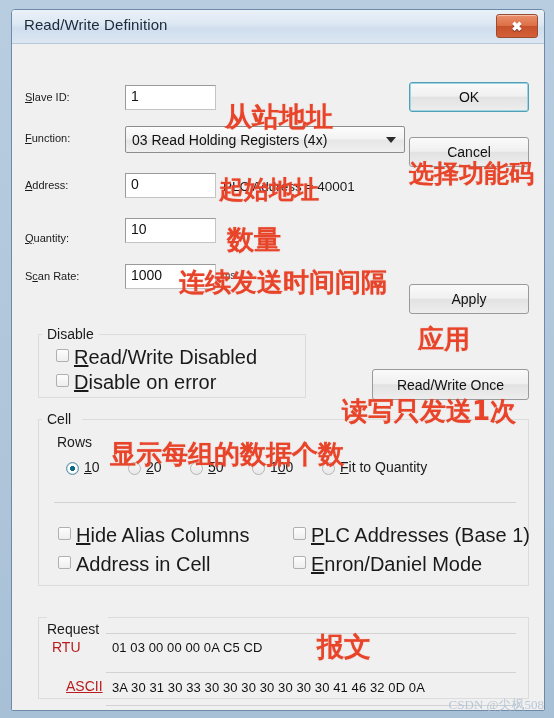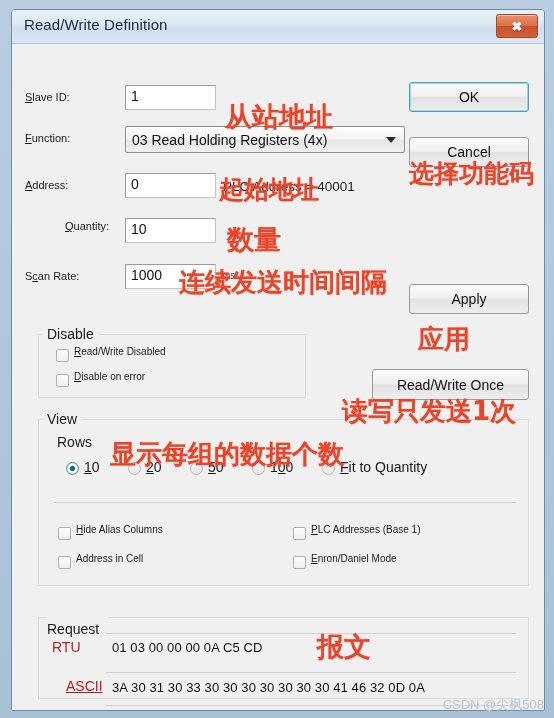--- a/index.html
+++ b/index.html
@@ -175,21 +175,21 @@
   .cb {
     position: absolute;
     width: 13px; height: 13px;
     border: 1px solid #b0b0b0;
     background: linear-gradient(180deg,#fdfdfd,#eeeeee);
     border-radius: 2px;
     box-sizing: border-box;
   }
   .cb-label {
     position: absolute;
-    font-size: 10px;
+    font-size: 20px;
     color: #1a1a1a;
     white-space: nowrap;
   }
   .radio {
     position: absolute;
     width: 13px; height: 13px;
     border: 1px solid #b6b6b6;
     background: linear-gradient(180deg,#f6f6f6,#e8e8e8);
     border-radius: 50%;
     box-sizing: border-box;
@@ -232,21 +232,21 @@
     font-weight: bold;
     white-space: nowrap;
     text-shadow: 0 0 1px rgba(232,68,42,.5);
   }
 
   .watermark {
     position: absolute;
     right: 10px; bottom: 4px;
     font-size: 13px;
     color: #b9c6d4;
-    font-family: Liberation Sans, sans-serif;
+    font-family: Liberation Serif, serif;
     white-space: nowrap;
   }
 </style>
 </head>
 <body>
 
 <div id="screen">
 
   <div class="window">
 
@@ -265,21 +265,21 @@
       <div class="row-label" style="left:13px; top:88px;"><span class="u">F</span>unction:</div>
       <div class="combo" style="left:113px; top:82px; width:280px; height:27px;">
         <span>03 Read Holding Registers (4x)</span>
         <span class="combo-arrow"></span>
       </div>
 
       <div class="row-label" style="left:13px; top:135px;"><span class="u">A</span>ddress:</div>
       <div class="textbox" style="left:113px; top:129px; width:91px; height:25px;">0</div>
       <div class="small-note" style="left:211px; top:135px;">PLC Address = 40001</div>
 
-      <div class="row-label" style="left:13px; top:176px;margin-left:40px;"><span class="u">Q</span>uantity:</div>
+      <div class="row-label" style="left:13px; top:188px;"><span class="u">Q</span>uantity:</div>
       <div class="textbox" style="left:113px; top:174px; width:91px; height:25px;">10</div>
 
       <div class="row-label" style="left:13px; top:226px;">S<span class="u">c</span>an Rate:</div>
       <div class="textbox" style="left:113px; top:220px; width:91px; height:25px;">1000</div>
       <div class="ms-note" style="left:210px; top:226px;">ms</div>
 
       <div class="btn default" style="left:397px; top:38px; width:120px; height:30px;">OK</div>
       <div class="btn" style="left:397px; top:93px; width:120px; height:30px;">Cancel</div>
       <div class="btn" style="left:397px; top:240px; width:120px; height:30px;">Apply</div>
       <div class="btn" style="left:360px; top:325px; width:157px; height:31px;">
@@ -293,21 +293,21 @@
 
       <div class="cb" style="left:44px; top:305px;"></div>
       <div class="cb-label" style="left:62px; top:302px;"><span class="u">R</span>ead/Write Disabled</div>
 
       <div class="cb" style="left:44px; top:330px;"></div>
       <div class="cb-label" style="left:62px; top:327px;"><span class="u">D</span>isable on error</div>
 
       <div class="group" style="left:26px; top:375px; width:491px; height:167px;"></div>
       <div class="group-topline" style="left:26px; top:375px; width:8px;"></div>
       <div class="group-topline" style="left:70px; top:375px; width:447px;"></div>
-      <div class="group-legend" style="left:30px; top:367px;">View</div>
+      <div class="group-legend" style="left:30px; top:367px;">Cell</div>
 
       <div class="row-label" style="left:45px; top:390px; font-size:14px;">Rows</div>
 
       <div class="radio checked" style="left:54px; top:418px;"></div>
       <div class="radio-label" style="left:72px; top:415px;"><span class="u">1</span>0</div>
 
       <div class="radio" style="left:116px; top:418px;"></div>
       <div class="radio-label" style="left:134px; top:415px;"><span class="u">2</span>0</div>
 
       <div class="radio" style="left:178px; top:418px;"></div>

